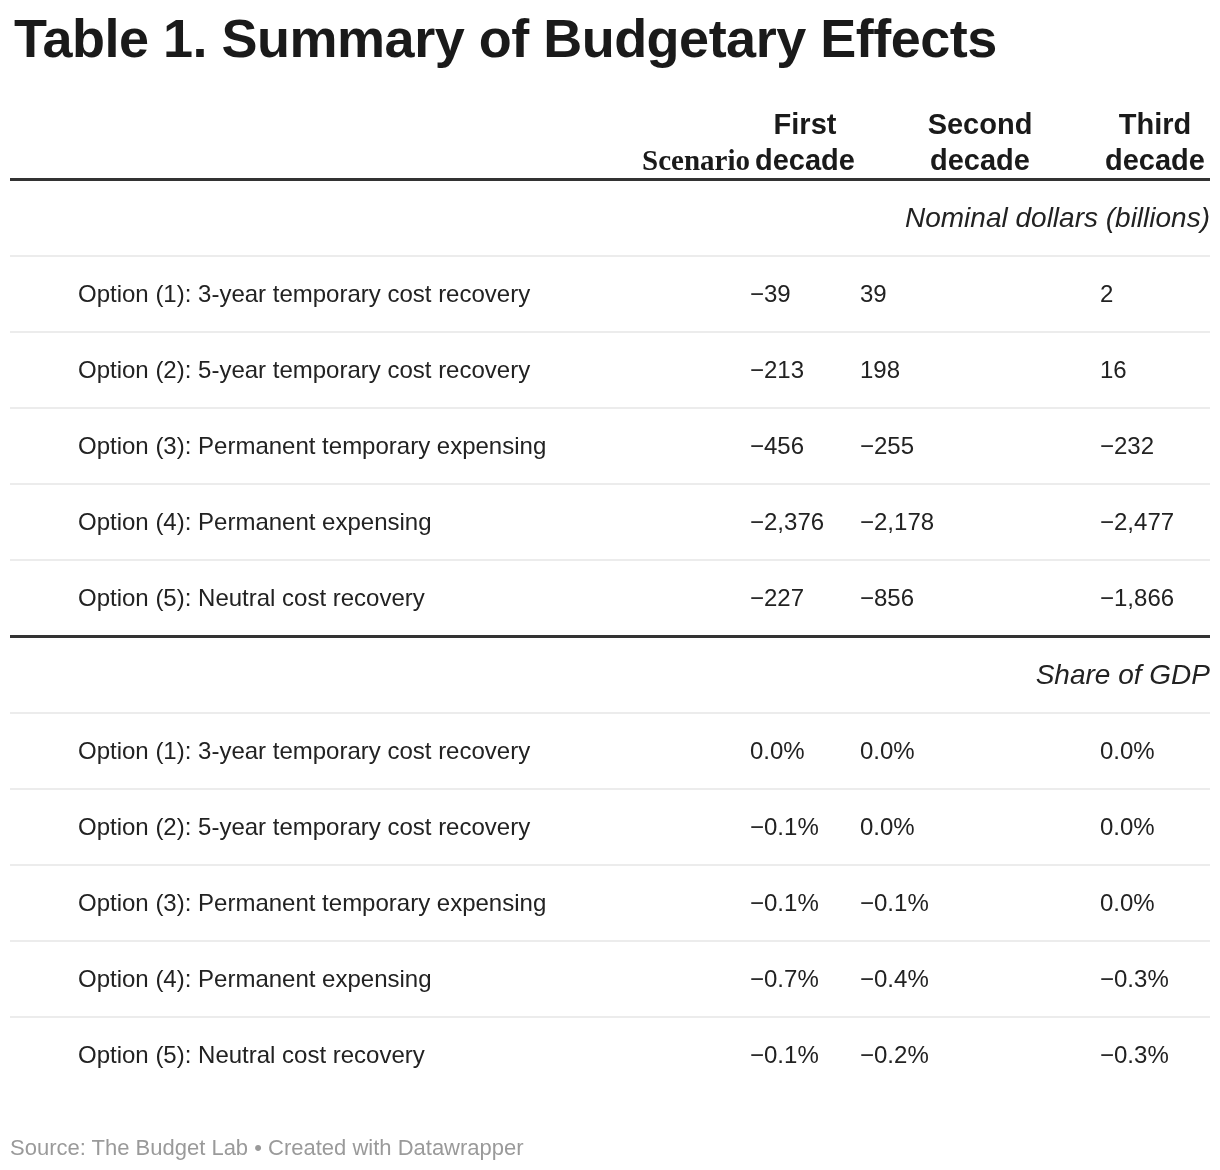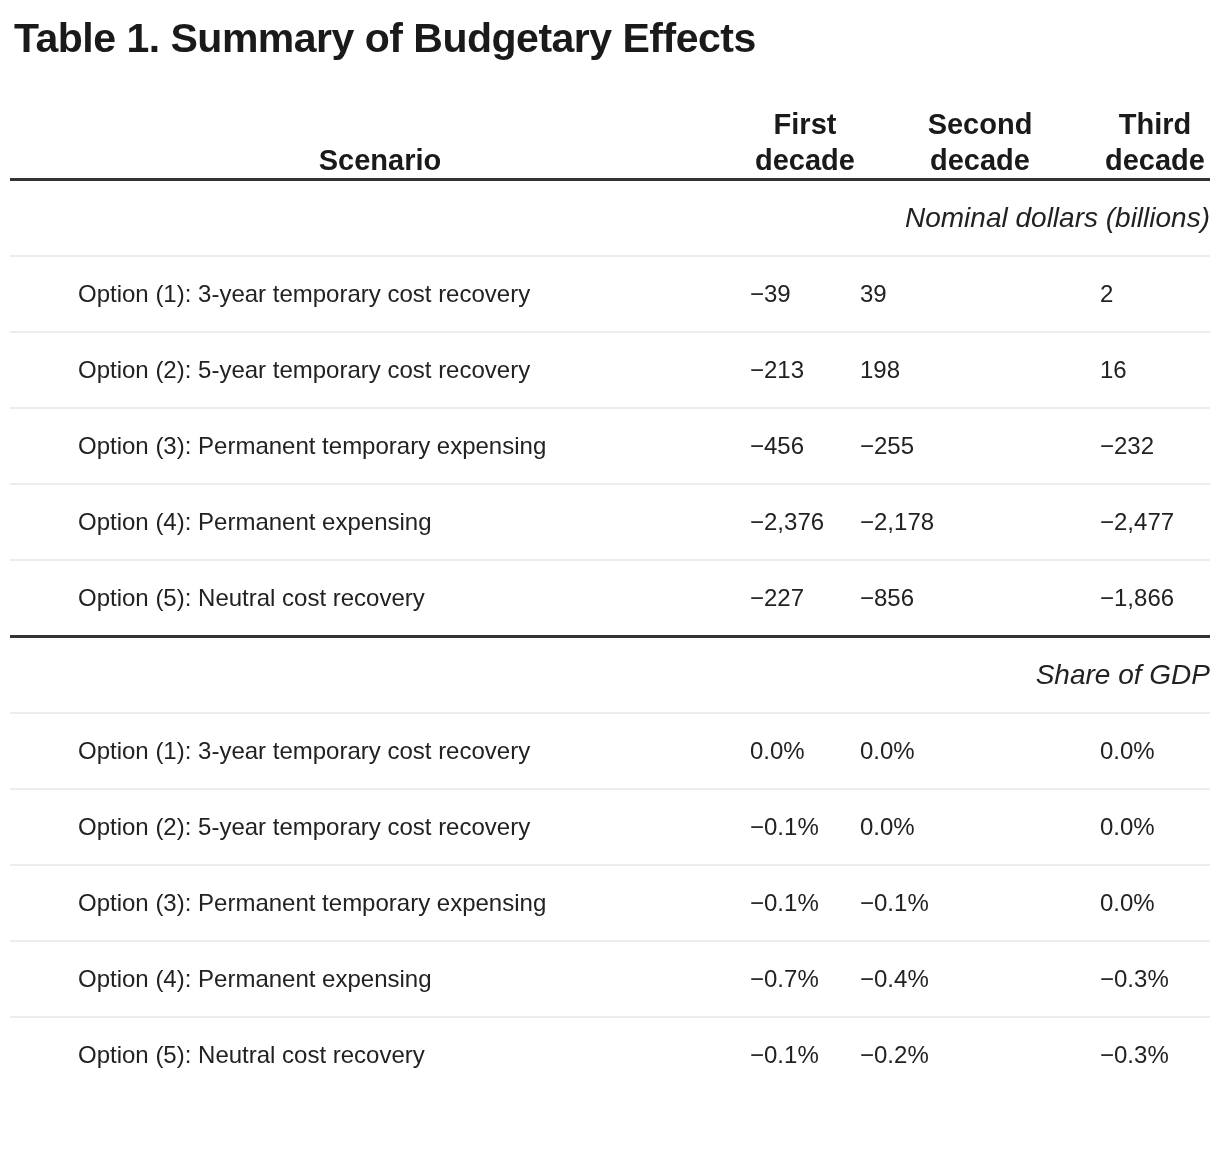--- a/index.html
+++ b/index.html
@@ -12,21 +12,21 @@
     height: 1170px;
     overflow: hidden;
     font-family: "Liberation Sans", "DejaVu Sans", sans-serif;
     color: #222222;
   }
   .container {
     padding: 0 10px;
   }
   .chart-title {
     margin: 14px 4px 0 4px;
-    font-size: 41px;
+    font-size: 54px;
     line-height: 48px;
     font-weight: bold;
     letter-spacing: -0.5px;
     color: #1a1a1a;
   }
   table.dw-table {
     border-collapse: collapse;
     table-layout: fixed;
     width: 1200px;
     margin-top: 44px;
@@ -39,21 +39,22 @@
   thead th {
     vertical-align: bottom;
     border-bottom: 3px solid #333333;
     padding-bottom: 16px;
     font-size: 29px;
     line-height: 36px;
     font-weight: bold;
     color: #1a1a1a;
   }
   th.scenario-head {
-    text-align: center;
+    text-align: right;
+    font-family: Liberation Serif, serif;
   }
   th.num-head {
     text-align: center;
   }
   .head-line {
     display: block;
   }
   tr.section-row td {
     height: 74px;
     font-size: 28px;
@@ -198,14 +199,15 @@
       <tr class="data-row table-end">
         <td class="scenario">Option (5): Neutral cost recovery</td>
         <td class="num">−0.1%</td>
         <td class="num">−0.2%</td>
         <td class="num">−0.3%</td>
       </tr>
 
     </tbody>
   </table>
 
+  <p class="footer">Source: The Budget Lab • Created with Datawrapper</p>
 
 </div>
 
 </body></html>

